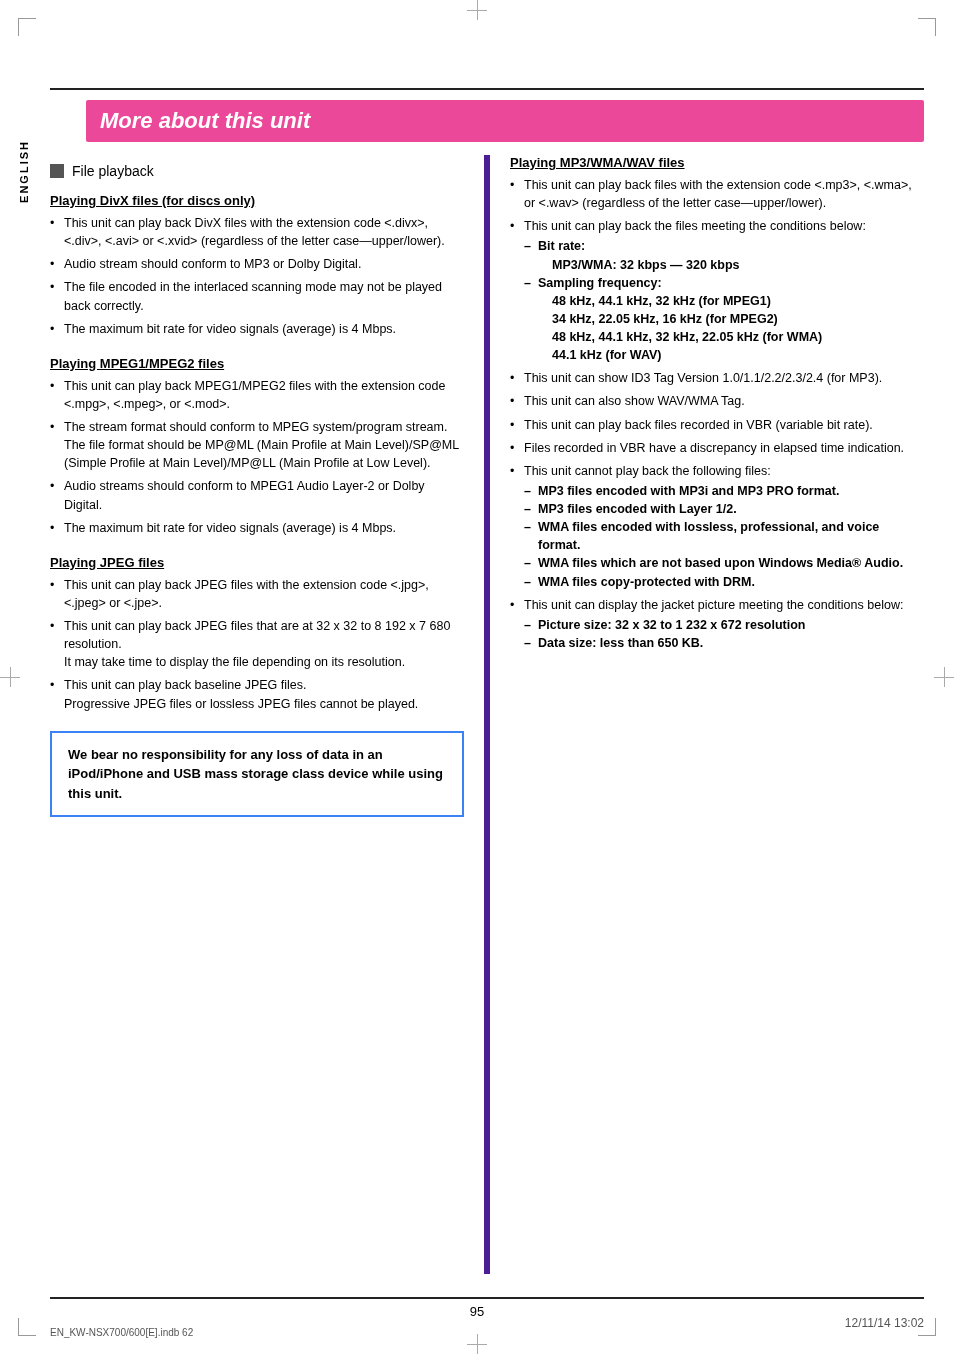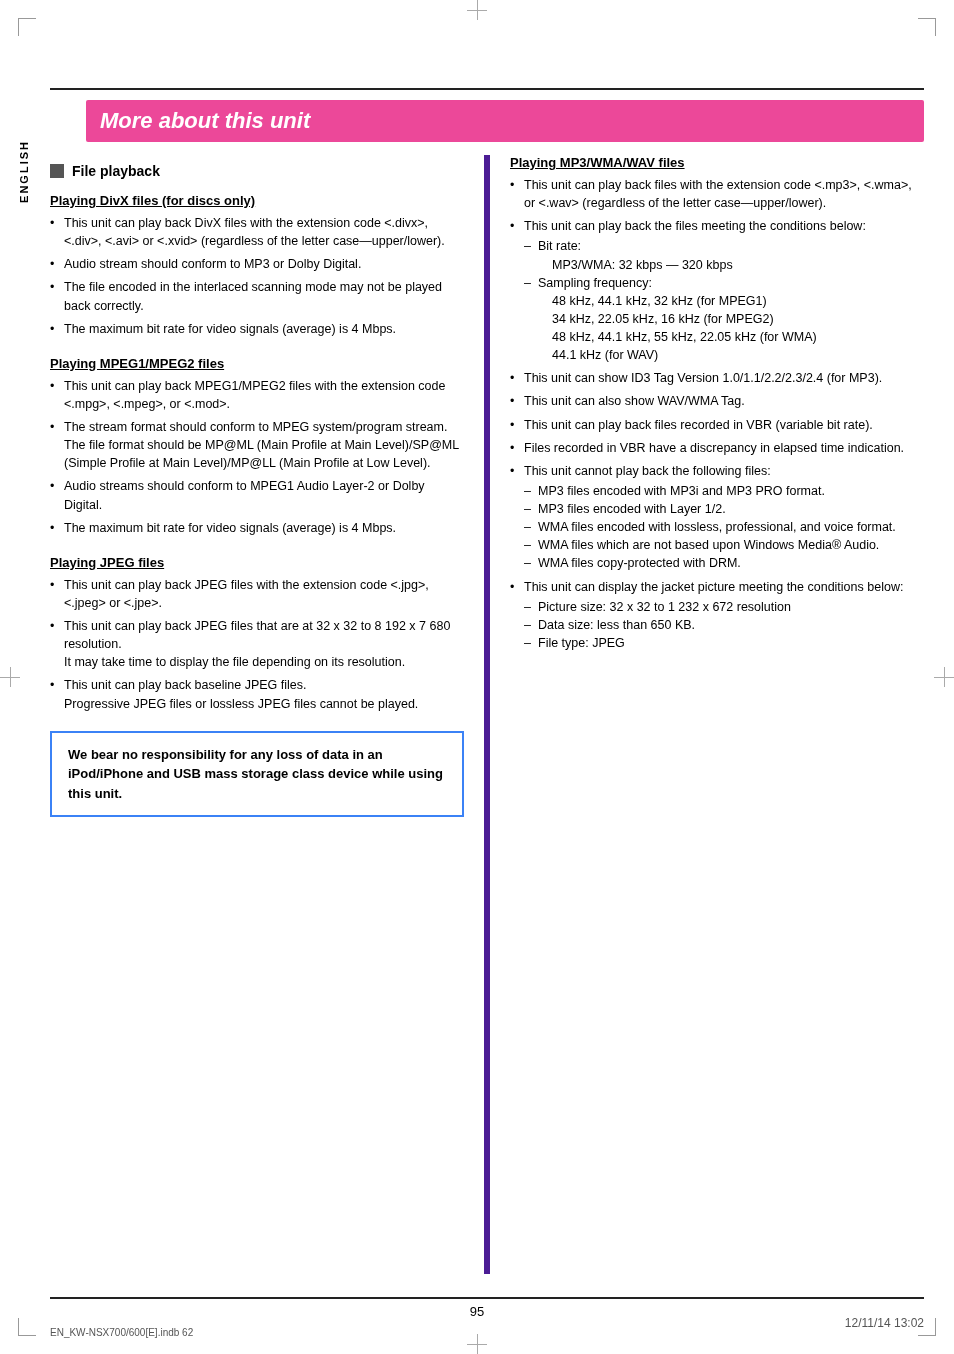--- a/index.html
+++ b/index.html
@@ -117,21 +117,21 @@
     }
     .file-playback-heading .icon-box {
       width: 14px;
       height: 14px;
       background: #555;
       display: inline-block;
       flex-shrink: 0;
     }
     .file-playback-heading h2 {
       font-size: 14px;
-      font-weight: bold;
+      font-weight: normal;
       color: #000;
     }
 
     .section {
       margin-bottom: 18px;
     }
 
     .section-title {
       font-size: 13px;
       font-weight: bold;
@@ -167,20 +167,21 @@
       padding: 0;
       margin: 2px 0 2px 0;
     }
 
     .sub-list > li {
       position: relative;
       padding-left: 14px;
       font-size: 12.5px;
       line-height: 1.45;
       color: #000;
+      font-weight: bold;
     }
 
     .sub-list > li::before {
       content: '–';
       position: absolute;
       left: 0;
       top: 0;
     }
 
     .sub-sub-list {
@@ -334,21 +335,21 @@
             <ul class="sub-list">
               <li>Bit rate:
                 <ul class="sub-sub-list">
                   <li>MP3/WMA: 32 kbps — 320 kbps</li>
                 </ul>
               </li>
               <li>Sampling frequency:
                 <ul class="sub-sub-list">
                   <li>48 kHz, 44.1 kHz, 32 kHz (for MPEG1)</li>
                   <li>34 kHz, 22.05 kHz, 16 kHz (for MPEG2)</li>
-                  <li>48 kHz, 44.1 kHz, 55 kHz, 22.05 kHz (for WMA)</li>
+                  <li>48 kHz, 44.1 kHz, 32 kHz, 22.05 kHz (for WMA)</li>
                   <li>44.1 kHz (for WAV)</li>
                 </ul>
               </li>
             </ul>
           </li>
 
           <li>This unit can show ID3 Tag Version 1.0/1.1/2.2/2.3/2.4 (for MP3).</li>
 
           <li>This unit can also show WAV/WMA Tag.</li>
 
@@ -363,21 +364,20 @@
               <li>WMA files encoded with lossless, professional, and voice format.</li>
               <li>WMA files which are not based upon Windows Media® Audio.</li>
               <li>WMA files copy-protected with DRM.</li>
             </ul>
           </li>
 
           <li>This unit can display the jacket picture meeting the conditions below:
             <ul class="sub-list">
               <li>Picture size: 32 x 32 to 1 232 x 672 resolution</li>
               <li>Data size: less than 650 KB.</li>
-              <li>File type: JPEG</li>
             </ul>
           </li>
 
         </ul>
       </div>
 
     </div>
 
   </div>
 

